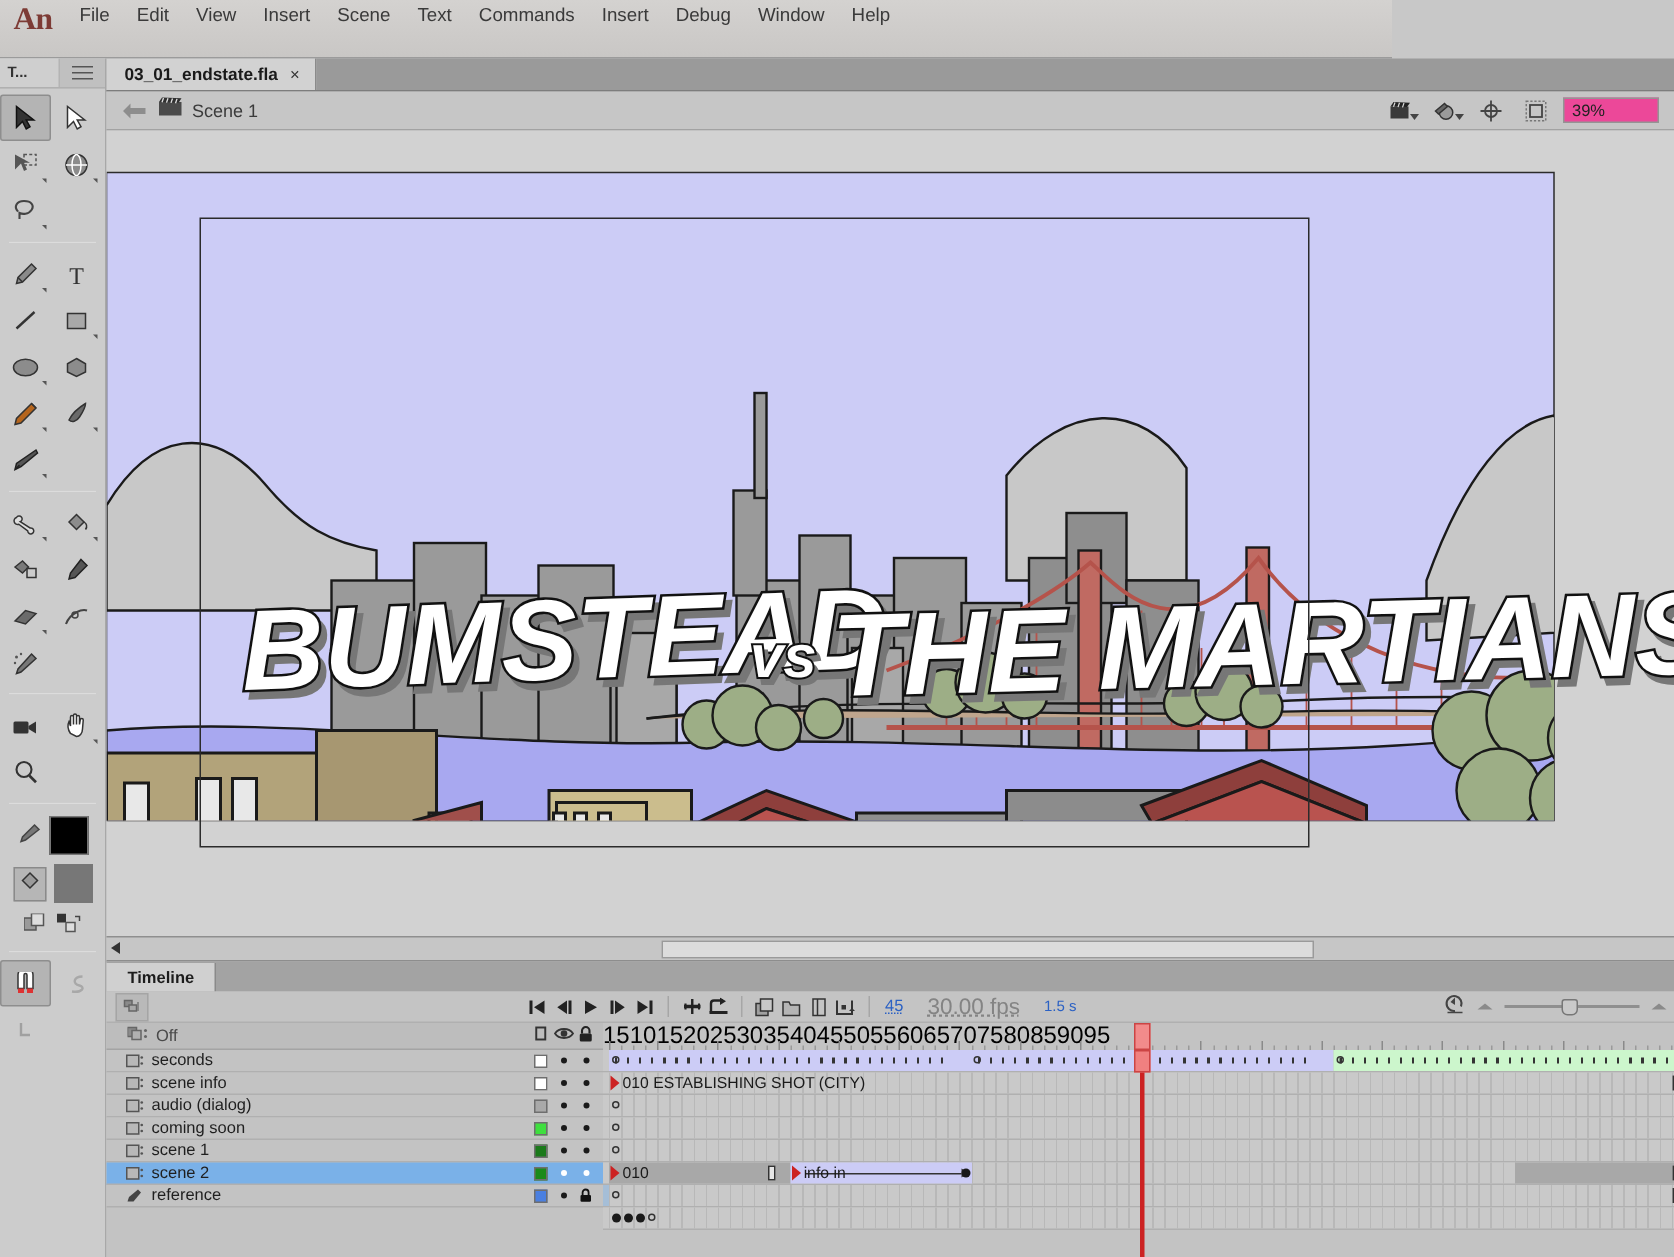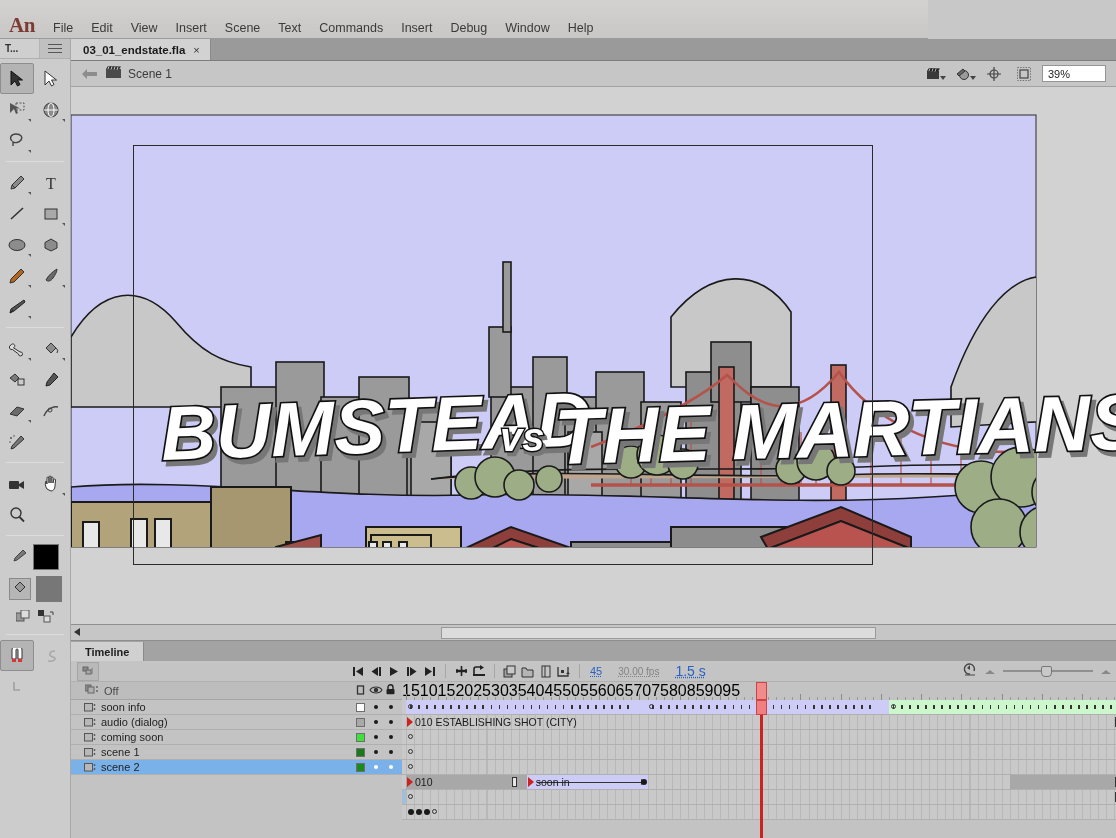--- a/index.html
+++ b/index.html
@@ -9,21 +9,21 @@
     background:#c8c8c8;
     -webkit-font-smoothing:antialiased;
   }
   #app { position:relative; width:1116px; height:838px; }
 
   
   .menubar {
     position:absolute; left:0; top:0; width:928px; height:39px;
     background:linear-gradient(#d4d2d0,#c9c7c5);
     border-bottom:1px solid #9b9b9b;
-    display:flex; align-items:flex-end;
+    display:flex; align-items:flex-start;
   }
   .logo {
     width:44px; text-align:center;
     font-size:21px; font-weight:bold; color:#7d3b35;
     font-family:"Liberation Serif", serif;
     letter-spacing:-0.5px;
   }
   .menuitem {
     padding:3px 9px; font-size:12.5px; color:#3a3a3a;
     cursor:default; white-space:nowrap;
@@ -85,21 +85,21 @@
     display:flex; align-items:center; padding:0 6px;
   }
   .backarrow { width:26px; display:flex; justify-content:center; }
   .scene-ico { margin:0 6px 0 2px; }
   .scene-label { font-size:12px; color:#3b3b3b; }
   .sb-right { margin-left:auto; display:flex; align-items:center; gap:6px; padding-right:4px;}
   .sb-btn { width:24px;height:20px;display:flex;align-items:center;justify-content:center;position:relative;}
   .sb-btn .caret { position:absolute;right:0;bottom:4px;width:0;height:0;
     border-left:3px solid transparent;border-right:3px solid transparent;border-top:4px solid #444;}
   .zoombox {
-    width:64px;height:17px;background:#ffffff;border:1px solid #949494;
+    width:64px;height:17px;background:#ec4899;border:1px solid #949494;
     font-size:11px;color:#222;display:flex;align-items:center;padding-left:5px;
   }
 
   
   .stagewrap {
     position:absolute; left:71px; top:87px; width:1045px; height:537px;
     background:#d2d2d2; overflow:hidden;
   }
   .artboard { position:absolute; left:0; top:0; width:1045px; height:537px; }
   .cropbox { position:absolute; left:62px; top:58px; width:740px; height:420px;
@@ -127,22 +127,22 @@
   .tltabs .rest { flex:1; background:#a3a3a3; }
 
   .tlctrl { height:21px; display:flex; align-items:center; background:#c4c4c4;
             border-bottom:1px solid #b0b0b0; position:relative;}
   .tlctrl .onion-btn { width:22px; height:19px; margin-left:6px; background:#b9b9b9;
     border:1px solid #a5a5a5; display:flex; align-items:center; justify-content:center;}
   .ctrlgroup { display:flex; align-items:center; }
   .cbtn { width:18px; height:19px; display:flex; align-items:center; justify-content:center; }
   .sep { width:1px; height:14px; background:#a6a6a6; margin:0 6px; }
   .fnum { font-size:11px; color:#2b61c4; text-decoration:underline; text-decoration-style:dotted;}
-  .fps { font-size:10px; color:#848484; text-decoration:underline; text-decoration-style:dotted; }
-  .secs { font-size:14px; color:#2b61c4; text-decoration:underline; text-decoration-style:dotted;}
+  .fps { font-size:15px; color:#848484; text-decoration:underline; text-decoration-style:dotted; }
+  .secs { font-size:10px; color:#2b61c4; text-decoration-style:dotted;}
   .tlctrl-right { position:absolute; right:4px; display:flex; align-items:center; gap:7px; }
   .zslider { width:90px; height:10px; position:relative; }
   .zslider .track{ position:absolute;left:0;top:4px;width:90px;height:2px;background:#8f8f8f;}
   .zslider .knob{ position:absolute;left:38px;top:0;width:11px;height:11px;background:#c9c9c9;
     border:1px solid #777; border-radius:2px 2px 4px 4px;}
 
   .tlbody { position:relative; height:156px; }
   .layerhdr {
     position:absolute; left:0; top:0; width:331px; height:18px;
     background:#bdbdbd; border-bottom:1px solid #a4a4a4;
@@ -855,83 +855,104 @@
 
       <div class="layerlist" id="layer-list">
           <div class="layerrow">
             <span class="lrico">
               <svg width="12" height="11" viewBox="0 0 12 11">
                 <rect x="0.5" y="1.5" width="8" height="7.5" fill="#b8b8b8" stroke="#555"></rect>
                 <circle cx="10.5" cy="3" r="0.9" fill="#555"></circle>
                 <circle cx="10.5" cy="7" r="0.9" fill="#555"></circle>
               </svg>
             </span>
-            <span class="lname">soon info</span>
+            <span class="lname">seconds</span>
             <span class="lcols">
               <span class="cell">
                 <span class="colorchip" style="background: rgb(255, 255, 255);"></span>
               </span>
               <span class="cell">
                 <span class="dot"></span>
               </span>
               <span class="cell">
                 <span class="dot"></span>
               </span>
             </span>
           </div>
           <div class="layerrow">
             <span class="lrico">
               <svg width="12" height="11" viewBox="0 0 12 11">
                 <rect x="0.5" y="1.5" width="8" height="7.5" fill="#b8b8b8" stroke="#555"></rect>
                 <circle cx="10.5" cy="3" r="0.9" fill="#555"></circle>
                 <circle cx="10.5" cy="7" r="0.9" fill="#555"></circle>
               </svg>
             </span>
-            <span class="lname">audio (dialog)</span>
+            <span class="lname">scene info</span>
             <span class="lcols">
               <span class="cell">
-                <span class="colorchip" style="background: rgb(169, 169, 169);"></span>
+                <span class="colorchip" style="background: rgb(255, 255, 255);"></span>
               </span>
               <span class="cell">
                 <span class="dot"></span>
               </span>
               <span class="cell">
                 <span class="dot"></span>
               </span>
             </span>
           </div>
           <div class="layerrow">
             <span class="lrico">
               <svg width="12" height="11" viewBox="0 0 12 11">
                 <rect x="0.5" y="1.5" width="8" height="7.5" fill="#b8b8b8" stroke="#555"></rect>
                 <circle cx="10.5" cy="3" r="0.9" fill="#555"></circle>
                 <circle cx="10.5" cy="7" r="0.9" fill="#555"></circle>
               </svg>
             </span>
-            <span class="lname">coming soon</span>
+            <span class="lname">audio (dialog)</span>
             <span class="lcols">
               <span class="cell">
-                <span class="colorchip" style="background: rgb(62, 224, 62);"></span>
+                <span class="colorchip" style="background: rgb(169, 169, 169);"></span>
               </span>
               <span class="cell">
                 <span class="dot"></span>
               </span>
               <span class="cell">
                 <span class="dot"></span>
               </span>
             </span>
           </div>
           <div class="layerrow">
             <span class="lrico">
               <svg width="12" height="11" viewBox="0 0 12 11">
                 <rect x="0.5" y="1.5" width="8" height="7.5" fill="#b8b8b8" stroke="#555"></rect>
                 <circle cx="10.5" cy="3" r="0.9" fill="#555"></circle>
                 <circle cx="10.5" cy="7" r="0.9" fill="#555"></circle>
               </svg>
             </span>
+            <span class="lname">coming soon</span>
+            <span class="lcols">
+              <span class="cell">
+                <span class="colorchip" style="background: rgb(62, 224, 62);"></span>
+              </span>
+              <span class="cell">
+                <span class="dot"></span>
+              </span>
+              <span class="cell">
+                <span class="dot"></span>
+              </span>
+            </span>
+          </div>
+          <div class="layerrow">
+            <span class="lrico">
+              <svg width="12" height="11" viewBox="0 0 12 11">
+                <rect x="0.5" y="1.5" width="8" height="7.5" fill="#b8b8b8" stroke="#555"></rect>
+                <circle cx="10.5" cy="3" r="0.9" fill="#555"></circle>
+                <circle cx="10.5" cy="7" r="0.9" fill="#555"></circle>
+              </svg>
+            </span>
             <span class="lname">scene 1</span>
             <span class="lcols">
               <span class="cell">
                 <span class="colorchip" style="background: rgb(26, 122, 26);"></span>
               </span>
               <span class="cell">
                 <span class="dot"></span>
               </span>
               <span class="cell">
                 <span class="dot"></span>
@@ -949,20 +970,42 @@
             <span class="lname">scene 2</span>
             <span class="lcols">
               <span class="cell">
                 <span class="colorchip" style="background: rgb(26, 138, 26);"></span>
               </span>
               <span class="cell">
                 <span class="dot w"></span>
               </span>
               <span class="cell">
                 <span class="dot w"></span>
+              </span>
+            </span>
+          </div>
+          <div class="layerrow">
+            <span class="lrico">
+              <svg width="12" height="11" viewBox="0 0 12 11">
+                <path d="M1 9 L2 6 L8 1 L10 3 L5 9 Z" fill="#444"></path>
+              </svg>
+            </span>
+            <span class="lname">reference</span>
+            <span class="lcols">
+              <span class="cell">
+                <span class="colorchip" style="background: rgb(74, 127, 224);"></span>
+              </span>
+              <span class="cell">
+                <span class="dot"></span>
+              </span>
+              <span class="cell">
+                <svg width="9" height="10" viewBox="0 0 9 10">
+                  <path d="M2.4 4.6 L2.4 3 a2 2 0 0 1 4 0 L6.4 4.6" fill="none" stroke="#111" stroke-width="1.2"></path>
+                  <rect x="1" y="4.6" width="7" height="4.6" rx="0.8" fill="#111"></rect>
+                </svg>
               </span>
             </span>
           </div>
         </div>
 
       <div class="framesarea">
         <div class="ruler" id="ruler"><span class="secmark" style="left: 241.45px;">1s</span><span class="secmark" style="left: 482.95px;">2s</span><span class="tick maj" style="left: 4px;"></span><span class="tick" style="left: 12.05px;"></span><span class="tick" style="left: 20.1px;"></span><span class="tick" style="left: 28.15px;"></span><span class="tick maj" style="left: 36.2px;"></span><span class="tick" style="left: 44.25px;"></span><span class="tick" style="left: 52.3px;"></span><span class="tick" style="left: 60.35px;"></span><span class="tick" style="left: 68.4px;"></span><span class="tick maj" style="left: 76.45px;"></span><span class="tick" style="left: 84.5px;"></span><span class="tick" style="left: 92.55px;"></span><span class="tick" style="left: 100.6px;"></span><span class="tick" style="left: 108.65px;"></span><span class="tick maj" style="left: 116.7px;"></span><span class="tick" style="left: 124.75px;"></span><span class="tick" style="left: 132.8px;"></span><span class="tick" style="left: 140.85px;"></span><span class="tick" style="left: 148.9px;"></span><span class="tick maj" style="left: 156.95px;"></span><span class="tick" style="left: 165px;"></span><span class="tick" style="left: 173.05px;"></span><span class="tick" style="left: 181.1px;"></span><span class="tick" style="left: 189.15px;"></span><span class="tick maj" style="left: 197.2px;"></span><span class="tick" style="left: 205.25px;"></span><span class="tick" style="left: 213.3px;"></span><span class="tick" style="left: 221.35px;"></span><span class="tick" style="left: 229.4px;"></span><span class="tick maj" style="left: 237.45px;"></span><span class="tick" style="left: 245.5px;"></span><span class="tick" style="left: 253.55px;"></span><span class="tick" style="left: 261.6px;"></span><span class="tick" style="left: 269.65px;"></span><span class="tick maj" style="left: 277.7px;"></span><span class="tick" style="left: 285.75px;"></span><span class="tick" style="left: 293.8px;"></span><span class="tick" style="left: 301.85px;"></span><span class="tick" style="left: 309.9px;"></span><span class="tick maj" style="left: 317.95px;"></span><span class="tick" style="left: 326px;"></span><span class="tick" style="left: 334.05px;"></span><span class="tick" style="left: 342.1px;"></span><span class="tick" style="left: 350.15px;"></span><span class="tick maj" style="left: 358.2px;"></span><span class="tick" style="left: 366.25px;"></span><span class="tick" style="left: 374.3px;"></span><span class="tick" style="left: 382.35px;"></span><span class="tick" style="left: 390.4px;"></span><span class="tick maj" style="left: 398.45px;"></span><span class="tick" style="left: 406.5px;"></span><span class="tick" style="left: 414.55px;"></span><span class="tick" style="left: 422.6px;"></span><span class="tick" style="left: 430.65px;"></span><span class="tick maj" style="left: 438.7px;"></span><span class="tick" style="left: 446.75px;"></span><span class="tick" style="left: 454.8px;"></span><span class="tick" style="left: 462.85px;"></span><span class="tick" style="left: 470.9px;"></span><span class="tick maj" style="left: 478.95px;"></span><span class="tick" style="left: 487px;"></span><span class="tick" style="left: 495.05px;"></span><span class="tick" style="left: 503.1px;"></span><span class="tick" style="left: 511.15px;"></span><span class="tick maj" style="left: 519.2px;"></span><span class="tick" style="left: 527.25px;"></span><span class="tick" style="left: 535.3px;"></span><span class="tick" style="left: 543.35px;"></span><span class="tick" style="left: 551.4px;"></span><span class="tick maj" style="left: 559.45px;"></span><span class="tick" style="left: 567.5px;"></span><span class="tick" style="left: 575.55px;"></span><span class="tick" style="left: 583.6px;"></span><span class="tick" style="left: 591.65px;"></span><span class="tick maj" style="left: 599.7px;"></span><span class="tick" style="left: 607.75px;"></span><span class="tick" style="left: 615.8px;"></span><span class="tick" style="left: 623.85px;"></span><span class="tick" style="left: 631.9px;"></span><span class="tick maj" style="left: 639.95px;"></span><span class="tick" style="left: 648px;"></span><span class="tick" style="left: 656.05px;"></span><span class="tick" style="left: 664.1px;"></span><span class="tick" style="left: 672.15px;"></span><span class="tick maj" style="left: 680.2px;"></span><span class="tick" style="left: 688.25px;"></span><span class="tick" style="left: 696.3px;"></span><span class="tick" style="left: 704.35px;"></span><span class="tick" style="left: 712.4px;"></span><span class="n" style="left: 6px;">1</span><span class="n" style="left: 37.2px;">5</span><span class="n" style="left: 77.45px;">10</span><span class="n" style="left: 117.7px;">15</span><span class="n" style="left: 157.95px;">20</span><span class="n" style="left: 198.2px;">25</span><span class="n" style="left: 238.45px;">30</span><span class="n" style="left: 278.7px;">35</span><span class="n" style="left: 318.95px;">40</span><span class="n" style="left: 359.2px;">45</span><span class="n" style="left: 399.45px;">50</span><span class="n" style="left: 439.7px;">55</span><span class="n" style="left: 479.95px;">60</span><span class="n" style="left: 520.2px;">65</span><span class="n" style="left: 560.45px;">70</span><span class="n" style="left: 600.7px;">75</span><span class="n" style="left: 640.95px;">80</span><span class="n" style="left: 681.2px;">85</span><span class="n" style="left: 721.45px;">90</span><span class="n" style="left: 761.7px;">95</span><span style="position: absolute; left: 354.2px; top: 0px; width: 11px; height: 18px; background: rgb(242, 139, 139); border: 1px solid rgb(204, 68, 68);"></span></div>
         <div class="frows" id="frame-rows">
             <div class="frow">
               <div class="grid" style="background-image: repeating-linear-gradient(to right, rgb(184, 184, 184) 0px, rgb(184, 184, 184) 1px, transparent 1px, transparent 8.05px); background-position-x: 4px;"></div>
@@ -997,21 +1040,21 @@
             <div class="frow">
               <div class="grid" style="background-image: repeating-linear-gradient(to right, rgb(184, 184, 184) 0px, rgb(184, 184, 184) 1px, transparent 1px, transparent 8.05px); background-position-x: 4px;"></div>
               <div class="span grey" style="left: 4px; width: 120.75px;"></div>
               <div class="span tween" style="left: 124.75px; width: 120.75px;"></div>
               <div class="arrowline" style="left: 134.75px; width: 104.65px;"></div>
               <div class="arrowhead" style="left: 239.4px;"></div>
               <div class="flagmark" style="left: 5px;"></div>
               <div class="flabel" style="left: 13px;">010</div>
               <div class="endmark" style="left: 109.65px;"></div>
               <div class="flagmark" style="left: 125.75px;"></div>
-              <div class="flabel" style="left: 133.75px;">soon in</div>
+              <div class="flabel" style="left: 133.75px;">info in</div>
               <div class="kf-filled" style="left: 238.95px;"></div>
               <div class="span grey" style="left: 607.75px; width: 112.7px;"></div>
               <div class="endmark" style="left: 713.4px;"></div>
             </div>
             <div class="frow" style="background: rgb(201, 201, 201);">
               <div class="grid" style="background-image: repeating-linear-gradient(to right, rgb(184, 184, 184) 0px, rgb(184, 184, 184) 1px, transparent 1px, transparent 8.05px); background-position-x: 4px;"></div>
               <div class="kf-circle" style="left: 5.5px;"></div>
               <div class="sel-frame-hl" style="left: 0px; width: 4px;"></div>
               <div class="endmark" style="left: 713.4px;"></div>
             </div>

